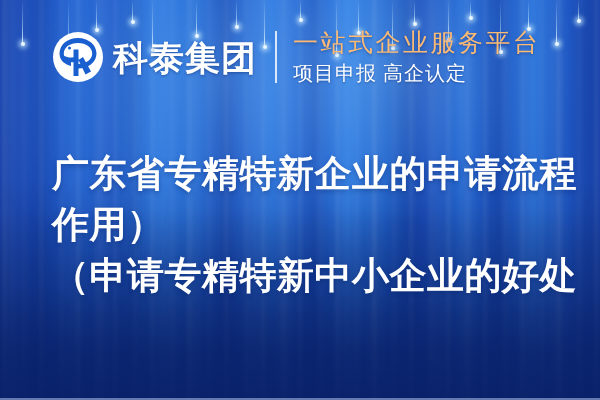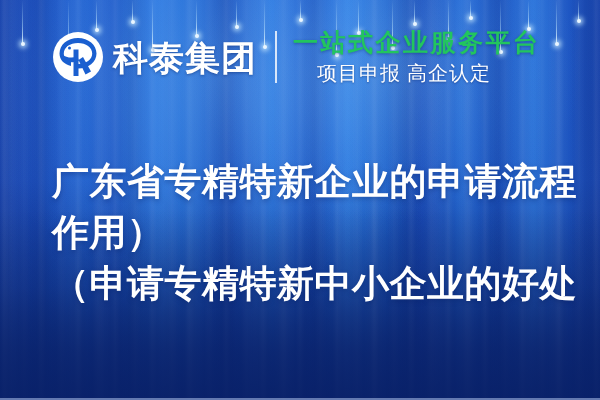--- a/index.html
+++ b/index.html
@@ -163,46 +163,45 @@
     background: rgba(255,255,255,0.80);
     margin: 0 16px 0 18px;
     flex: 0 0 auto;
   }
   .tagline {
     display: flex;
     flex-direction: column;
     justify-content: center;
   }
   .tagline-main {
-    color: #22c55e;
+    color: #fdba74;
     font-size: 25px;
-    font-weight: 700;
+    font-weight: 400;
     letter-spacing: 2.5px;
     line-height: 1.15;
     white-space: nowrap;
     text-shadow: 0 1px 3px rgba(8,30,95,0.40);
   }
   .tagline-sub {
     font-family: "Liberation Serif", "DejaVu Serif", serif;
     color: #ffffff;
     font-size: 20px;
     letter-spacing: 1px;
     line-height: 1.3;
     margin-top: 3px;
     white-space: nowrap;
     text-shadow: 0 1px 2px rgba(8,30,95,0.40);
-    margin-left: 24px;
   }
 
   
   .title {
     position: absolute;
     left: 52px;
     right: 30px;
-    top: 156px;
+    top: 148px;
   }
   .title-line {
     color: #ffffff;
     font-size: 37px;
     font-weight: bold;
     line-height: 1.38;
     letter-spacing: 0.5px;
     white-space: nowrap;
     text-shadow: 0 2px 5px rgba(6,26,90,0.35);
   }

